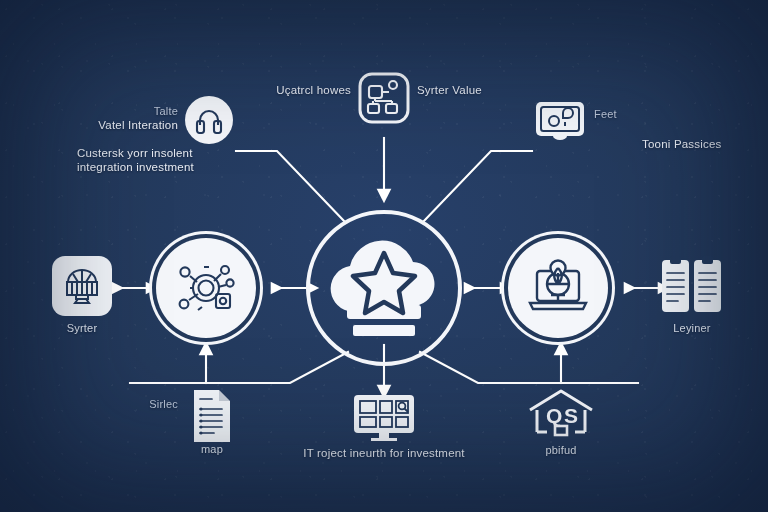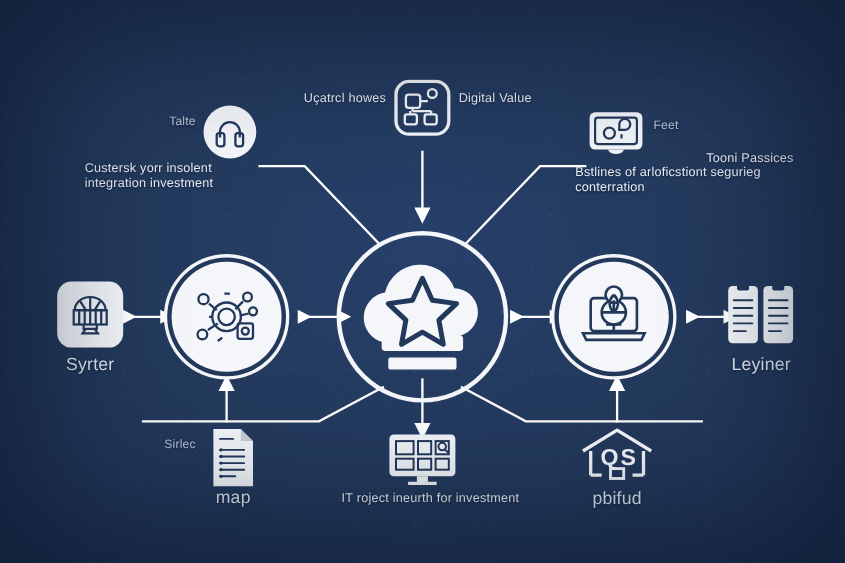--- a/index.html
+++ b/index.html
@@ -67,21 +67,21 @@
   }
   .lbl {
     position:absolute; z-index:4;
     color:#e9edf4;
     line-height:1.22;
     letter-spacing:.2px;
     text-shadow:0 1px 2px rgba(10,20,40,.6);
   }
   .lbl.sm   { font-size:11px; color:#b9c4d6; }
   .lbl.md   { font-size:11.5px; }
-  .lbl.node { font-size:16px; color:#dde4ee; text-align:center; }
+  .lbl.node { font-size:11px; color:#dde4ee; text-align:center; }
   .lbl.r    { text-align:right; }
   .lbl.c    { text-align:center; }
   .lbl.l    { text-align:left; }
   .blur1 { filter: blur(.25px); }
 </style>
 </head>
 <body>
 
 <div id="stage">
 
@@ -206,52 +206,52 @@
       <svg width="32" height="32" viewBox="0 0 32 32">
         <g fill="none" stroke="#23395b" stroke-width="2.1">
           <path d="M7,21 v-5 a9,9 0 0 1 18,0 v5"></path>
           <rect x="4" y="17" width="7" height="12" rx="2.4"></rect>
           <rect x="21" y="17" width="7" height="12" rx="2.4"></rect>
         </g>
       </svg>
     </div>
   </div>
   <div class="lbl sm r" style="left:60px; top:105px; width:118px;">Talte</div>
+  <div class="lbl md r blur1" style="left:44px; top:118px; width:134px;">Vatel Interation</div>
   <div class="lbl md l blur1" style="left:77px; top:146px; width:165px;">Custersk yorr insolent integration investment</div>
 
   <div class="node" style="left:358px; top:72px; width:52px; height:52px;">
     <svg width="52" height="52" viewBox="0 0 52 52">
       <rect x="2" y="2" width="48" height="48" rx="12" fill="none" stroke="#f4f6fa" stroke-width="3"></rect>
       <g fill="none" stroke="#f4f6fa" stroke-width="2.1">
         <rect x="11" y="14" width="13" height="12" rx="2.5"></rect>
         <rect x="10" y="32" width="11" height="9" rx="2"></rect>
         <rect x="28" y="32" width="11" height="9" rx="2"></rect>
         <circle cx="35" cy="13" r="4"></circle>
         <path d="M17,26 v3 M17,29 h17 M34,29 v3 M15,32 v-3 M24,20 h7"></path>
       </g>
     </svg>
   </div>
   <div class="lbl md r blur1" style="left:275px; top:83px; width:76px;">Uçatrcl howes</div>
-  <div class="lbl md l blur1" style="left:417px; top:83px; width:80px;">Digital Value</div>
+  <div class="lbl md l blur1" style="left:417px; top:83px; width:80px;">Syrter Value</div>
 
   <div class="node" style="left:534px; top:100px; width:52px; height:44px;">
     <svg width="52" height="44" viewBox="0 0 52 44">
       <rect x="2" y="2" width="48" height="34" rx="5" fill="#f2f5f9"></rect>
       <rect x="7" y="7" width="38" height="24" rx="2.5" fill="none" stroke="#23395b" stroke-width="2"></rect>
       <g fill="none" stroke="#23395b" stroke-width="2">
         <circle cx="20" cy="21" r="5"></circle>
         <path d="M29,13 a5,5 0 1 1 5,5 h-5 z"></path>
         <path d="M31,22 v4"></path>
       </g>
       <path d="M19,36 h14 a7,4 0 0 1 -14,0 z" fill="#f2f5f9"></path>
     </svg>
   </div>
   <div class="lbl sm l" style="left:594px; top:108px; width:110px;">Feet</div>
   <div class="lbl md l blur1" style="left:594px; top:137px; width:130px;margin-left:48px;">Tooni Passices</div>
-  <div class="lbl md l blur1" style="left:523px; top:150px; width:180px;">Bstlines of arloficstiont segurieg conterration</div>
 
   <div class="node" style="left:190px; top:388px; width:44px; height:56px;">
     <svg width="44" height="56" viewBox="0 0 44 56">
       <path d="M4,2 h25 l11,11 v41 h-36 z" fill="#f2f5f9"></path>
       <path d="M29,2 v11 h11" fill="#23395b" opacity=".22"></path>
       <g stroke="#23395b" stroke-width="1.7" stroke-linecap="round">
         <path d="M10,11 h12 M10,21 h22 M10,27 h22 M10,33 h22 M10,39 h22 M10,45 h14"></path>
       </g>
       <g fill="#23395b">
         <circle cx="11" cy="21" r="1.5"></circle>
@@ -274,21 +274,21 @@
         <rect x="43" y="7" width="12" height="12"></rect>
         <rect x="7" y="23" width="16" height="10"></rect>
         <rect x="27" y="23" width="12" height="10"></rect>
         <rect x="43" y="23" width="12" height="10"></rect>
         <circle cx="49" cy="12" r="3.4"></circle>
         <path d="M51.5,14.5 L55,18"></path>
       </g>
       <path d="M26,39 h10 v5 h8 v3 h-26 v-3 h8 z" fill="#f2f5f9"></path>
     </svg>
   </div>
-  <div class="lbl md c blur1" style="left:296px; top:446px; width:176px;text-align:right;">IT roject ineurth for investment</div>
+  <div class="lbl md c blur1" style="left:296px; top:446px; width:176px;">IT roject ineurth for investment</div>
 
   <div class="node" style="left:524px; top:388px; width:74px; height:54px;">
     <svg width="74" height="54" viewBox="0 0 74 54">
       <g fill="none" stroke="#f4f6fa" stroke-width="3" stroke-linejoin="round">
         <path d="M6,22 L37,3 L68,22"></path>
         <path d="M13,22 v22 M61,22 v22"></path>
         <path d="M13,44 h10 M51,44 h10"></path>
       </g>
       <g fill="#f4f6fa" font-family="Liberation Sans, sans-serif" font-size="21" font-weight="bold">
         <text x="22" y="35">Q</text>

